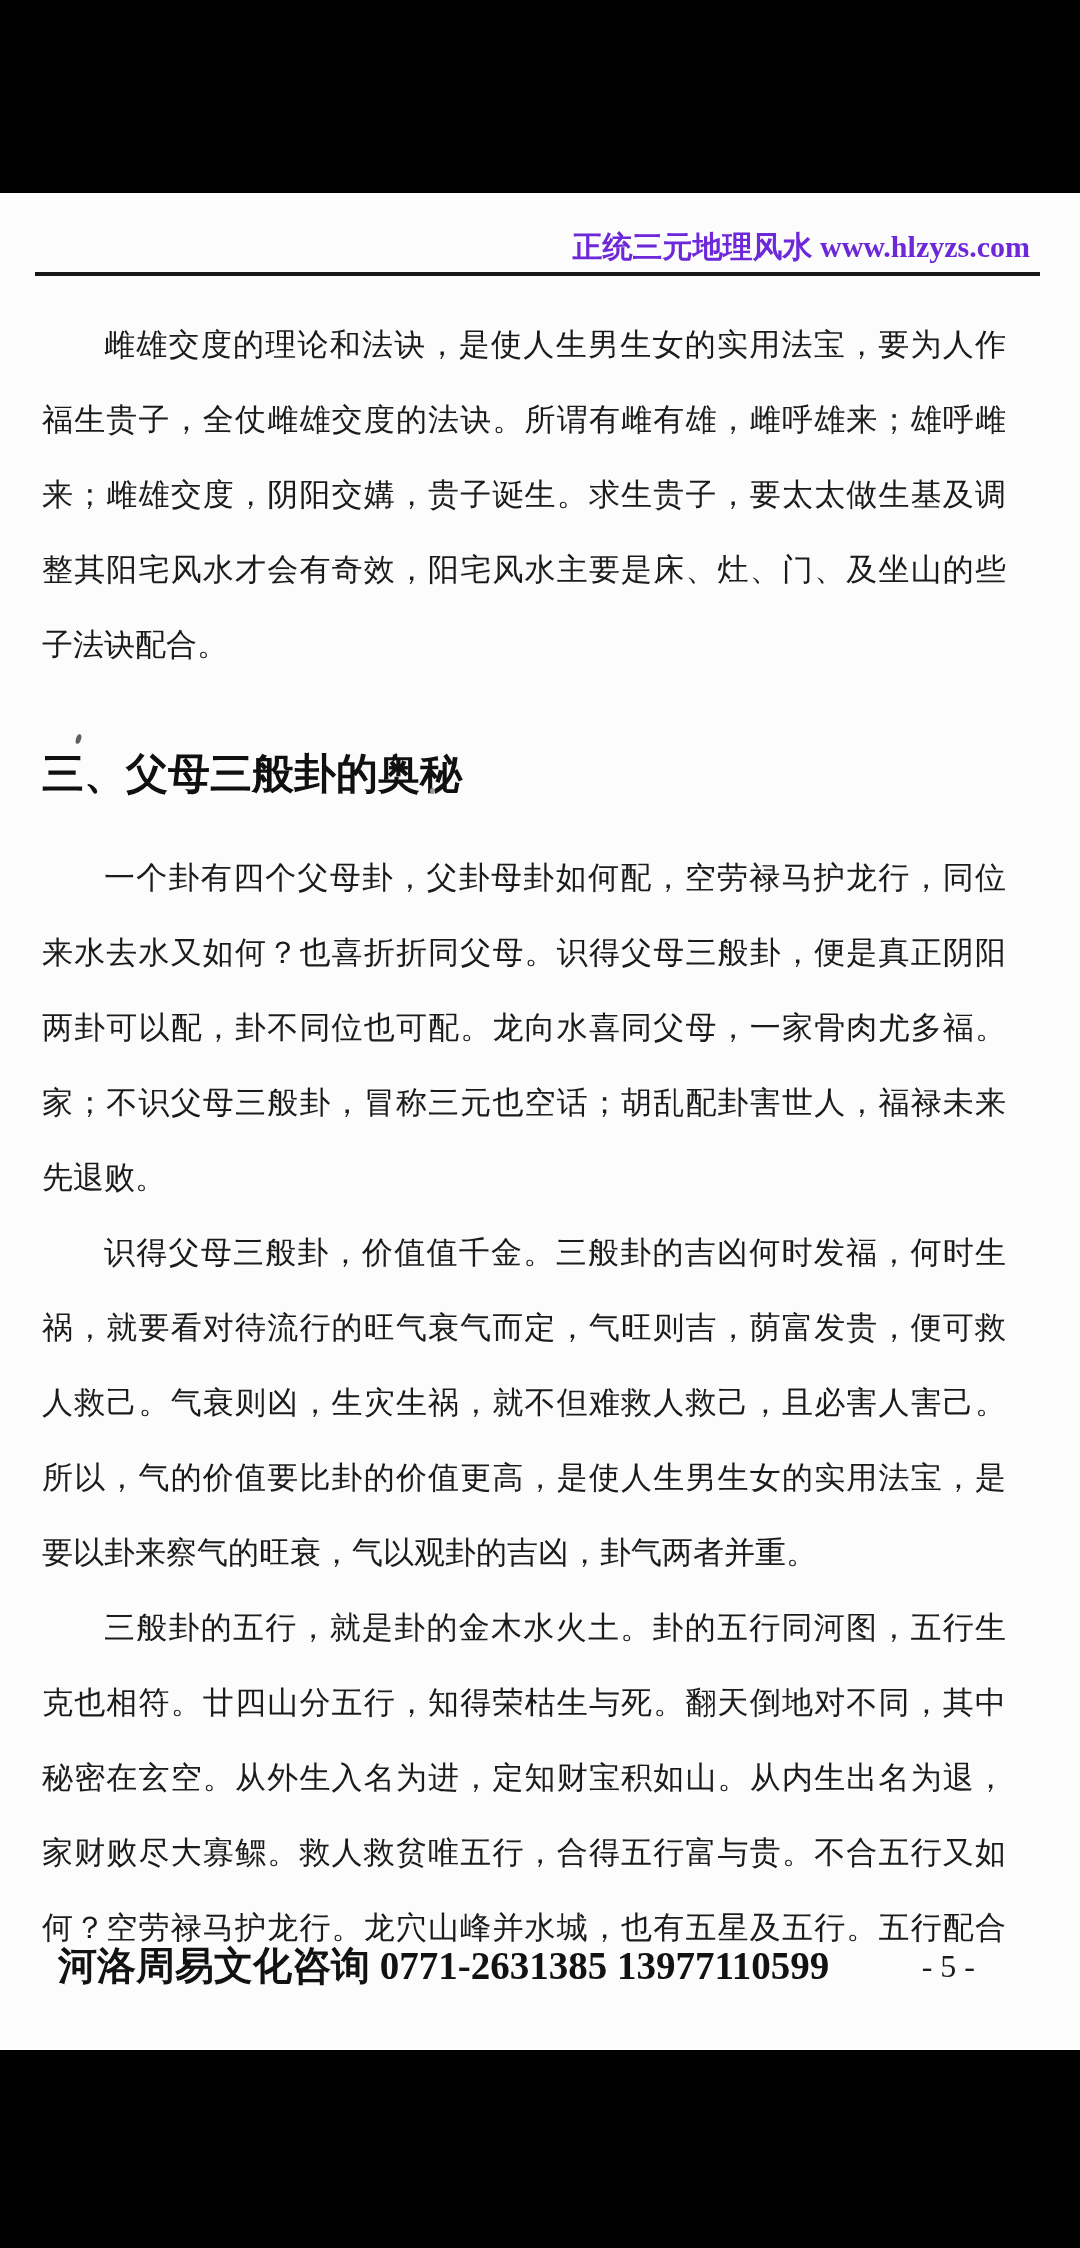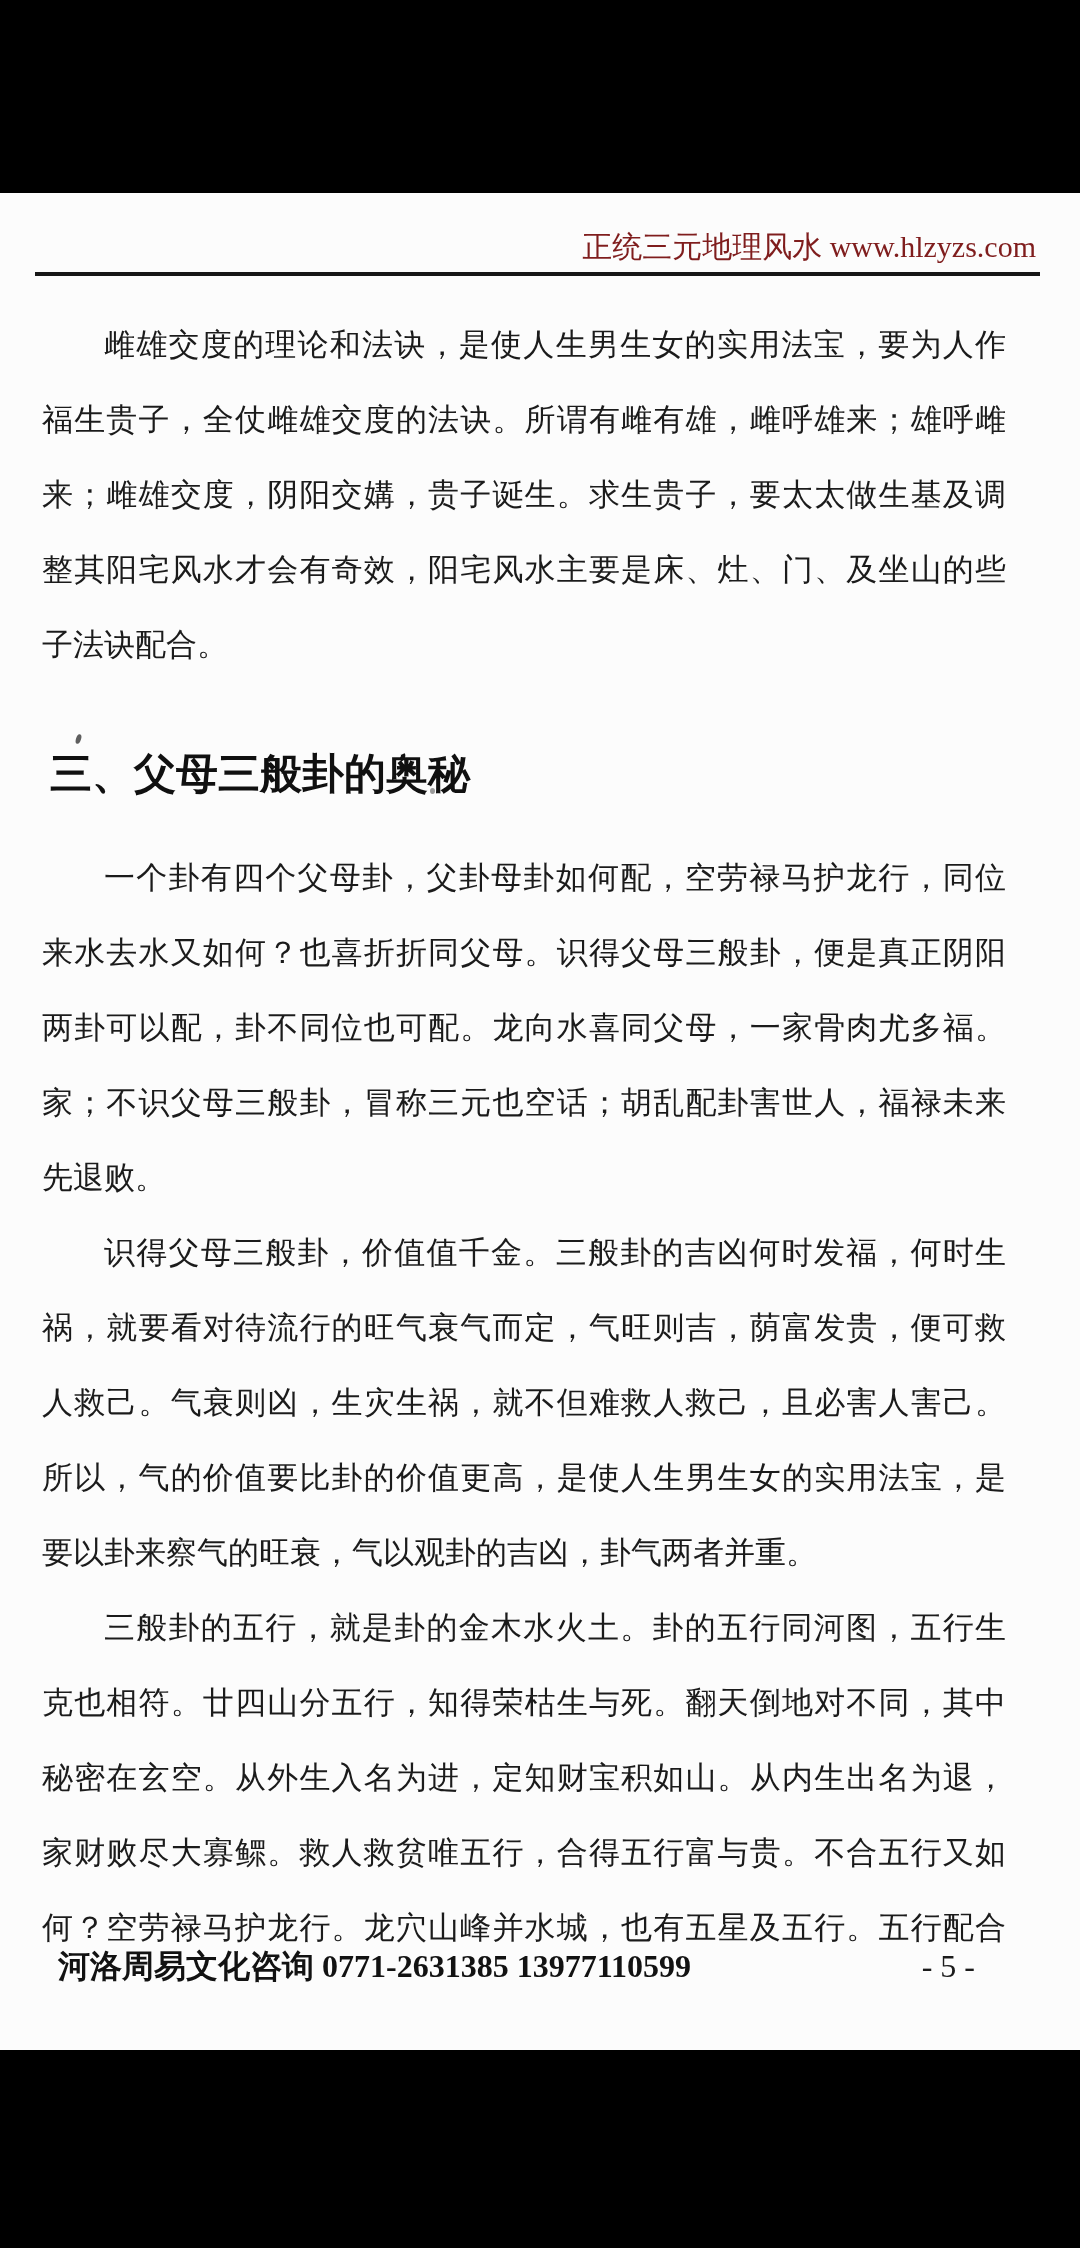--- a/index.html
+++ b/index.html
@@ -15,43 +15,43 @@
   .band.bottom { top: 2050px; height: 198px; }
 
   .page {
     position: absolute; left: 0; top: 193px;
     width: 1080px; height: 1857px;
     background: #fcfcfc;
     color: #1b1b1b;
   }
 
   .site-header {
-    position: absolute; top: 34px; right: 44px;
-    font-size: 30px; font-weight: normal; color: #7f1d1d;
+    position: absolute; top: 34px; right: 50px;
+    font-size: 30px; font-weight: bold; color: #6d28d9;
     white-space: nowrap;
   }
   .header-rule {
     position: absolute; top: 79px; left: 35px;
     width: 1005px; height: 4px; background: #171717;
   }
 
   .content {
     position: absolute; left: 42px; top: 114px; width: 964px;
     font-size: 31px;
   }
   .content .line {
     height: 75px; line-height: 75px;
     text-align: justify; text-align-last: justify;
     overflow: hidden; white-space: nowrap;
   }
   .content .line.last { text-align-last: left; }
   .content .line.indent { text-indent: 62px; }
   .content .section-heading {
     height: 75px; line-height: 75px;
-    margin: 55px 0 28px 8px;
+    margin: 55px 0 28px 0;
     font-size: 42px; font-weight: bold;
     text-align: right; text-align-last: left;
     color: #101010;
   }
 
   .speck-1 {
     position: absolute; left: 76px; top: 541px;
     width: 5px; height: 10px; background: #5f5f5f;
     border-radius: 50%; transform: rotate(18deg);
   }
@@ -60,21 +60,21 @@
     width: 5px; height: 6px; background: #9a9a9a;
     border-radius: 50%;
   }
 
   .page-footer {
     position: absolute; left: 58px; top: 1748px; width: 964px;
     height: 50px; line-height: 50px;
   }
   .footer-contact {
     float: left;
-    font-size: 32px; font-weight: bold; color: #121212;
+    font-size: 39px; font-weight: bold; color: #121212;
     white-space: nowrap;
     text-align: center;
   }
   .footer-page-num {
     float: right; margin-right: 47px;
     font-size: 32px; color: #1b1b1b;
     white-space: nowrap;
   }
 
   .pager-dots {

